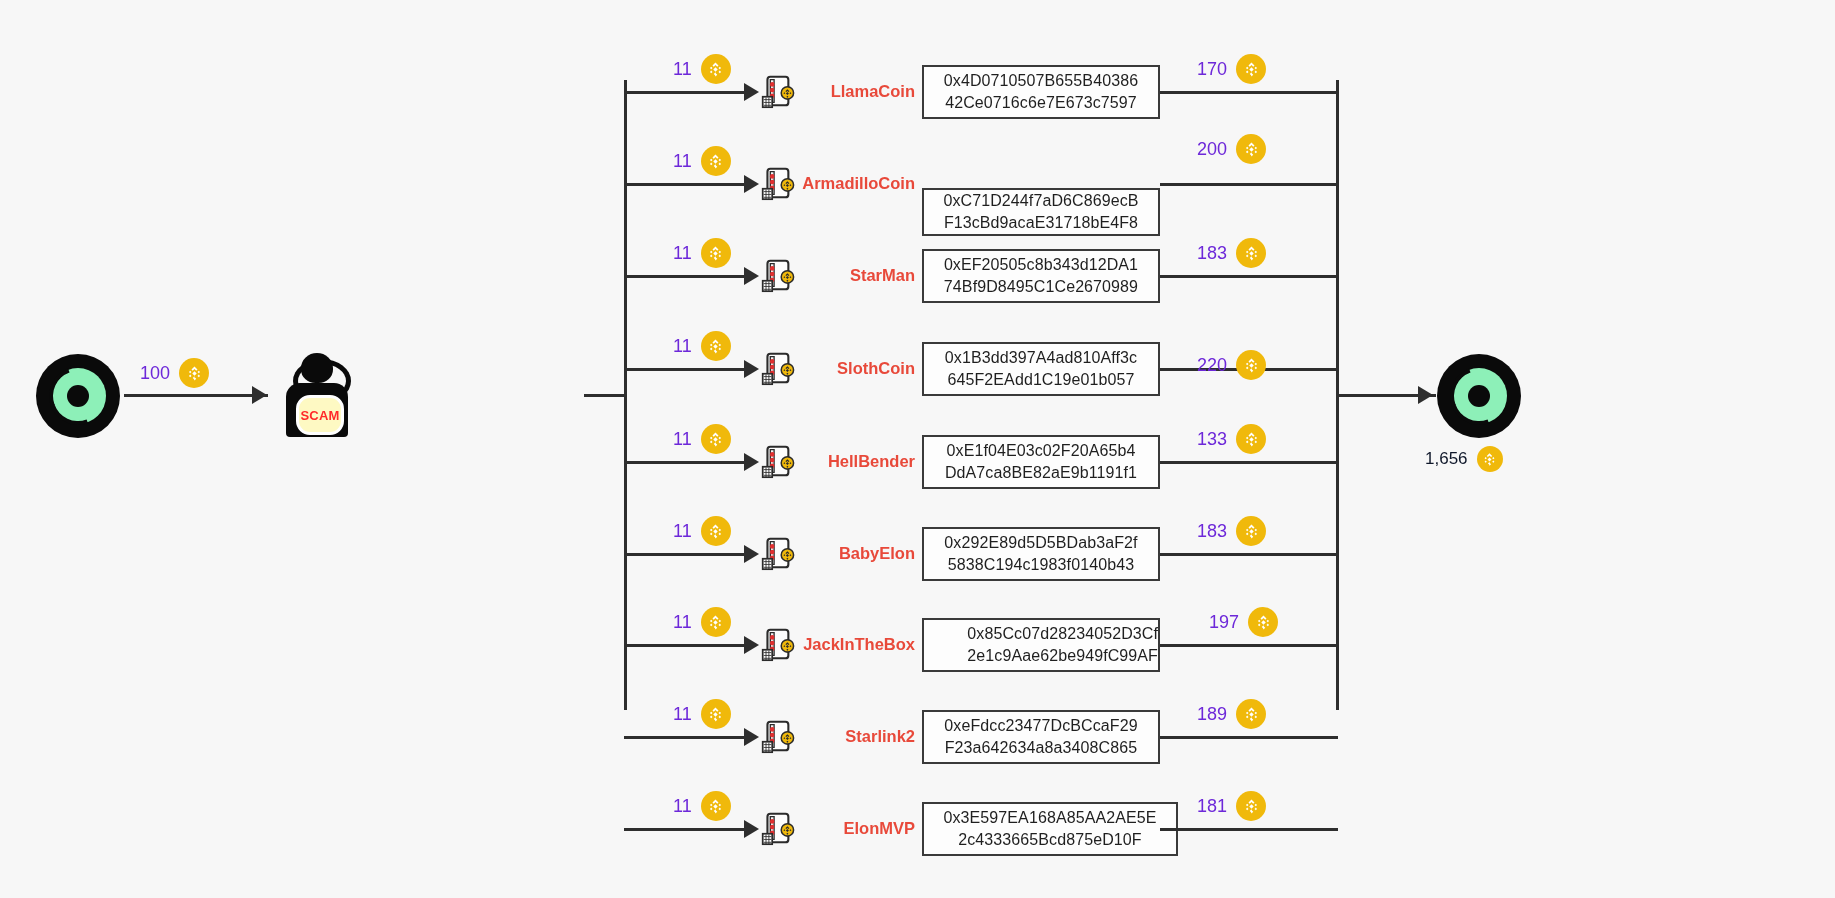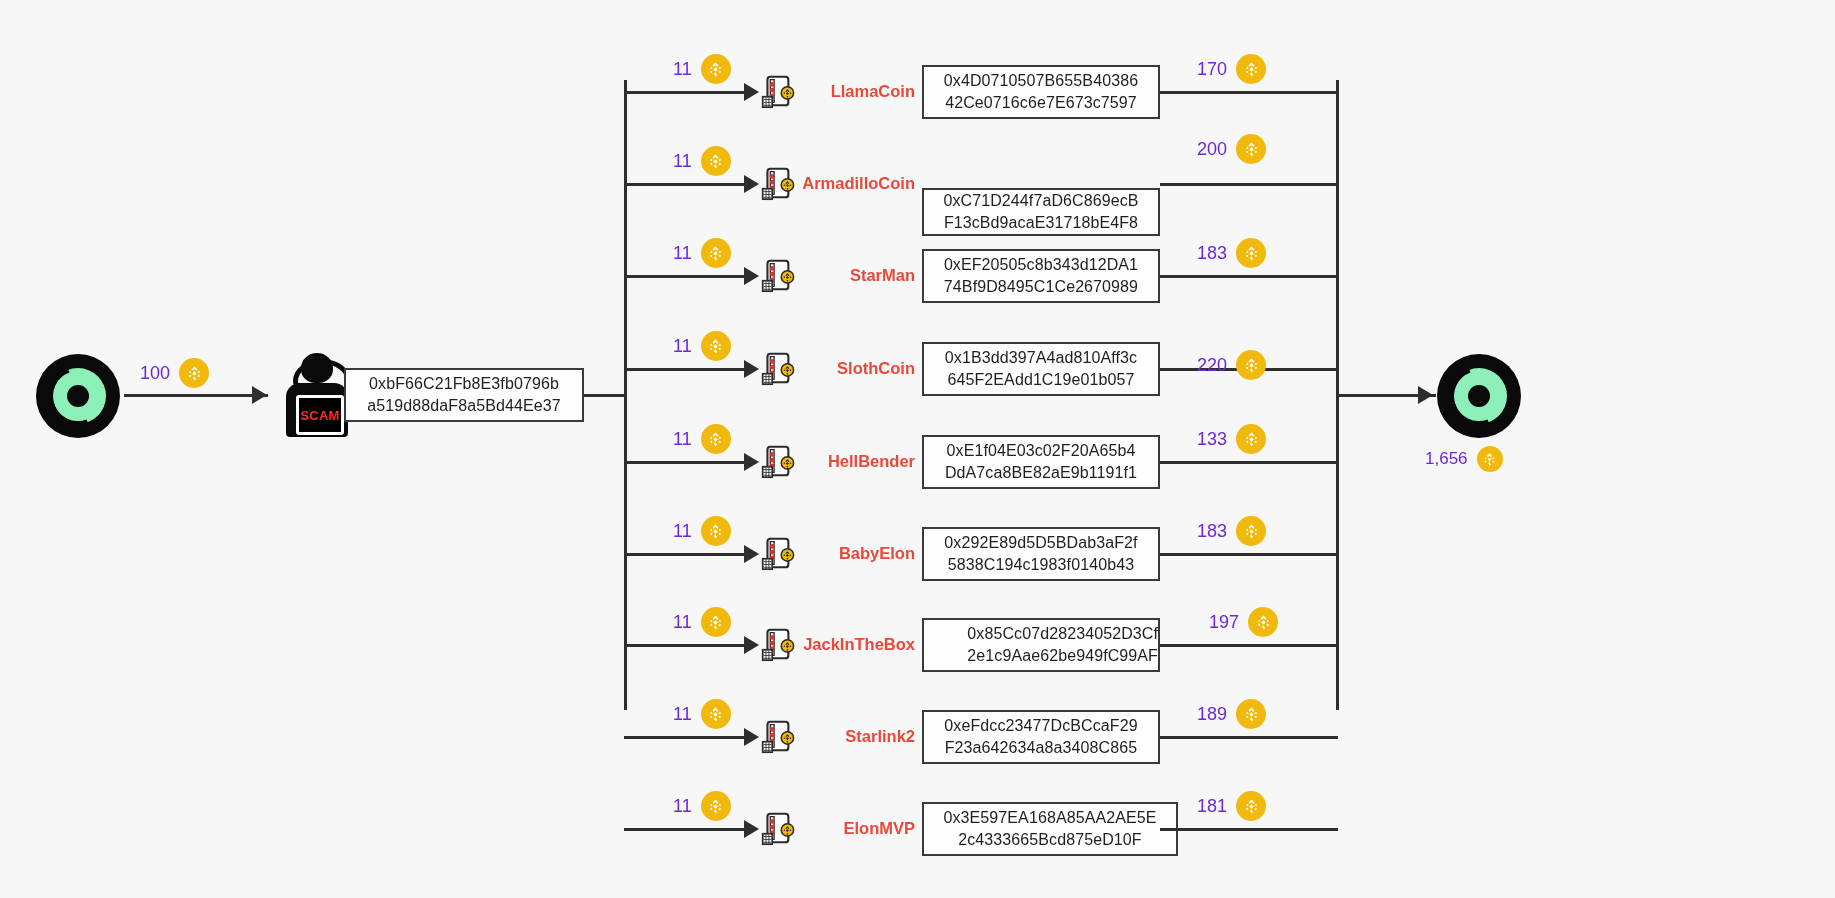--- a/index.html
+++ b/index.html
@@ -19,21 +19,21 @@
           display:flex;align-items:center;justify-content:center;}
   .vortex .core{border-radius:50%;background:#0a0a0a;}
   .vortex .swirl{position:absolute;border-radius:50%;border:4px solid #0a0a0a;
           border-right-color:transparent;border-top-color:transparent;}
 
   
   .scammer{position:absolute;width:66px;height:84px;}
   .sc-head{position:absolute;left:17px;top:0;width:32px;height:30px;border-radius:50% 50% 45% 45%;background:#0a0a0a;}
   .sc-hood{position:absolute;left:9px;top:6px;width:48px;height:34px;border-radius:50%;border:5px solid #0a0a0a;border-bottom-color:transparent;}
   .sc-body{position:absolute;left:2px;top:30px;width:62px;height:54px;border-radius:14px 14px 4px 4px;background:#0a0a0a;}
-  .sc-screen{position:absolute;left:12px;top:42px;width:42px;height:34px;background:#000000;border:3px solid #fff;border-radius:3px;
+  .sc-screen{position:absolute;left:12px;top:42px;width:42px;height:34px;background:#fef9c3;border:3px solid #fff;border-radius:14px;
              display:flex;align-items:center;justify-content:center;}
   .sc-screen span{color:#ff2a2a;font-size:13px;font-weight:700;letter-spacing:.2px;line-height:1;}
 
   
   .coin{width:30px;height:30px;border-radius:50%;background:#f0b90b;position:relative;flex:0 0 auto;
         display:inline-flex;align-items:center;justify-content:center;}
   .coin svg{display:block;}
   .coin.small{width:26px;height:26px;}
 
   .amt{display:flex;align-items:center;gap:9px;position:absolute;}
@@ -52,21 +52,21 @@
         font-size:16px;color:#1f1f1f;line-height:1.35;letter-spacing:.1px;}
   .addr div{white-space:nowrap;}
 
   
   .ln{position:absolute;background:#2e2e2e;}
   .hline{height:2.6px;}
   .vline{width:2.6px;}
   .arrow{position:absolute;width:0;height:0;border-top:9px solid transparent;
          border-bottom:9px solid transparent;border-left:15px solid #2e2e2e;}
   .total{position:absolute;display:flex;align-items:center;gap:9px;}
-  .total .num{font-size:17px;color:#6d28d9;}
+  .total .num{font-size:17px;color:#0f172a;}
 </style>
 </head>
 <body>
 
 <div id="stage">
 
   <div class="vortex" style="left:36px;top:354px;width:84px;height:84px;">
     <div class="inner" style="width:56px;height:56px;">
       <div class="swirl" style="width:50px;height:50px;transform:rotate(25deg);"></div>
       <div class="core" style="width:22px;height:22px;"></div>
@@ -86,24 +86,20 @@
 
   <div class="scammer" style="left:284px;top:353px;">
     <div class="sc-hood"></div>
     <div class="sc-head"></div>
     <div class="sc-body"></div>
     <div class="sc-screen">
       <span>SCAM</span>
     </div>
   </div>
 
-  <div class="addr" style="left:344px;top:368px;width:240px;height:54px;">
-    <div>0xbF66C21Fb8E3fb0796b</div>
-    <div>a519d88daF8a5Bd44Ee37</div>
-  </div>
 
   <div class="ln hline" style="left:584px;top:394px;width:42px;"></div>
 
   <div class="ln vline" style="left:624px;top:80px;height:630px;"></div>
 
   <div class="ln vline" style="left:1336px;top:80px;height:630px;"></div>
   <div class="ln hline" style="left:1336px;top:394px;width:100px;"></div>
   <div class="ln hline" style="left:1400px;top:394px;width:30px;"></div>
   <div class="arrow" style="left:1418px;top:386px;"></div>
 

